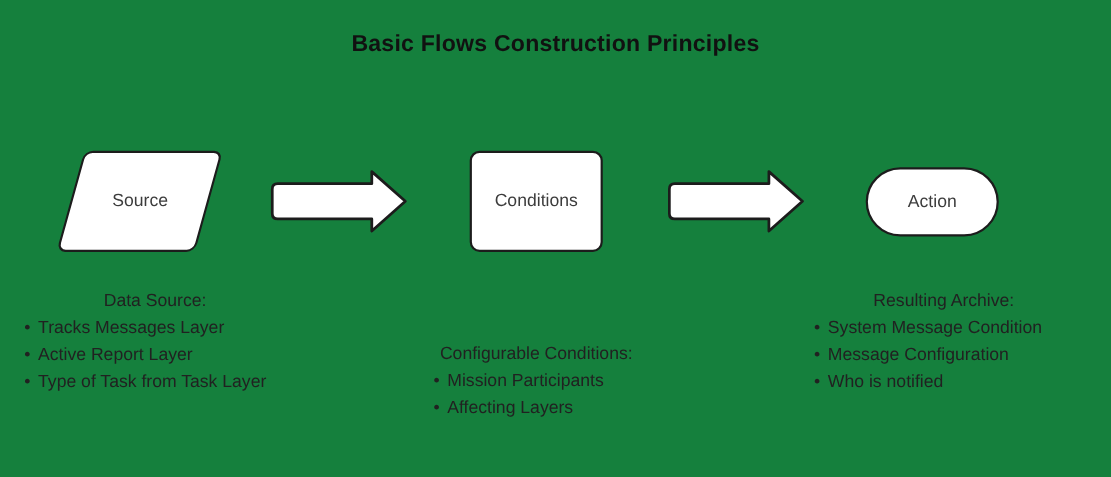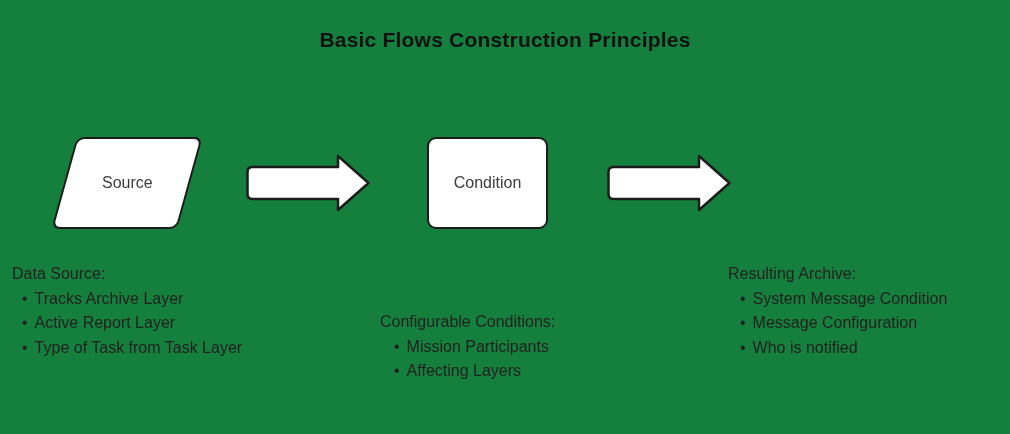--- a/index.html
+++ b/index.html
@@ -73,21 +73,21 @@
   .arrow-1 { left: 245px; }
   .arrow-2 { left: 606px; }
   .col {
     position: absolute;
     top: 262px;
     font-size: 16px;
     color: #212121;
     line-height: 24.6px;
   }
   .col .hdr {
-    text-align: left;
+    text-align: center;
     white-space: nowrap;
   }
   .col ul {
     margin: 0;
     padding: 0;
     list-style: none;
   }
   .col li {
     white-space: nowrap;
   }
@@ -111,32 +111,35 @@
 
   <div class="shape parallelogram">
     <span class="label">Source</span>
   </div>
 
   <svg class="arrow-svg arrow-1" viewBox="0 0 126 64" aria-hidden="true">
     <path d="M 2.5 21 Q 2.5 16 7.5 16 H 93 V 5 L 123.5 32 L 93 59 V 48 H 7.5 Q 2.5 48 2.5 43 Z" fill="#ffffff" stroke="#1c1c1c" stroke-width="2.5" stroke-linejoin="round"></path>
   </svg>
 
   <div class="shape rect">
-    <span class="label">Condition</span>
+    <span class="label">Conditions</span>
   </div>
 
   <svg class="arrow-svg arrow-2" viewBox="0 0 126 64" aria-hidden="true">
     <path d="M 2.5 21 Q 2.5 16 7.5 16 H 93 V 5 L 123.5 32 L 93 59 V 48 H 7.5 Q 2.5 48 2.5 43 Z" fill="#ffffff" stroke="#1c1c1c" stroke-width="2.5" stroke-linejoin="round"></path>
   </svg>
 
+  <div class="shape stadium">
+    <span class="label">Action</span>
+  </div>
 
   <div class="col col-1">
     <div class="hdr">Data Source:</div>
     <ul>
-      <li><span class="bl">•</span><span>Tracks Archive Layer</span></li>
+      <li><span class="bl">•</span><span>Tracks Messages Layer</span></li>
       <li><span class="bl">•</span><span>Active Report Layer</span></li>
       <li><span class="bl">•</span><span>Type of Task from Task Layer</span></li>
     </ul>
   </div>
 
   <div class="col col-2">
     <div class="hdr">Configurable Conditions:</div>
     <ul>
       <li><span class="bl">•</span><span>Mission Participants</span></li>
       <li><span class="bl">•</span><span>Affecting Layers</span></li>

